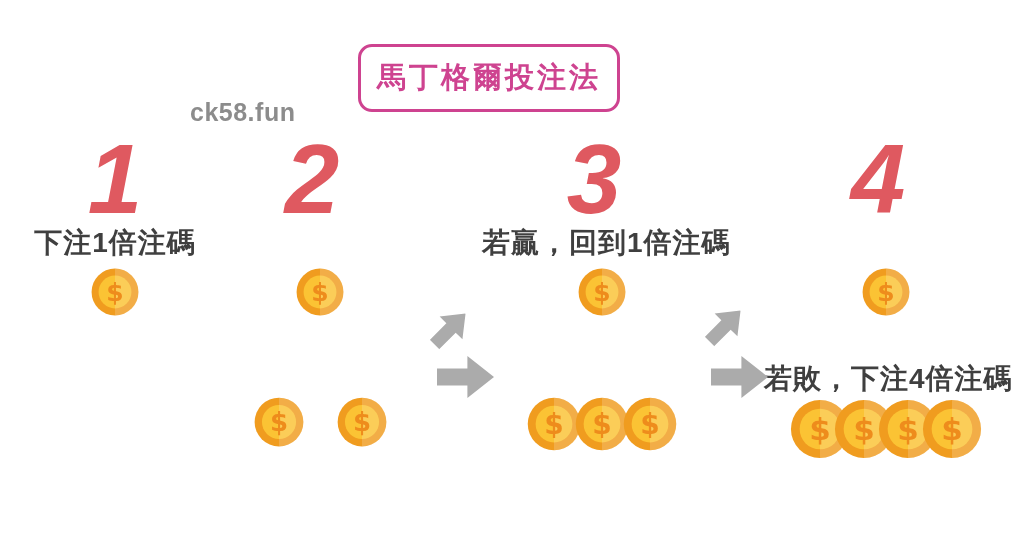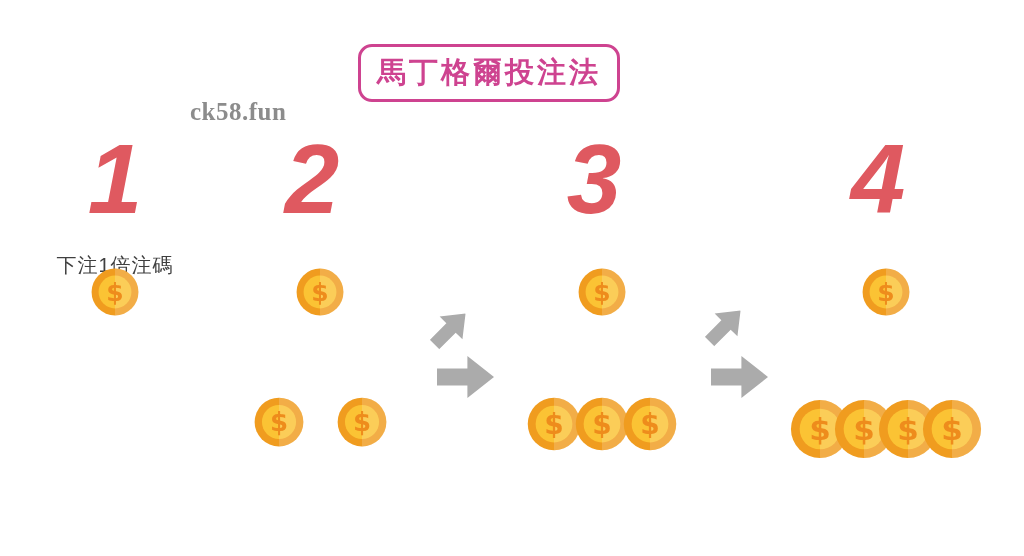--- a/index.html
+++ b/index.html
@@ -14,21 +14,21 @@
     background: var(--page-bg, #ffffff);
     font-family: "Liberation Sans", "DejaVu Sans", sans-serif;
   }
 
   
   .title-box {
     position: absolute;
     left: 358px;
     top: 44px;
     width: 262px;
-    height: 58px;
+    height: 68px;
     border: 3px solid var(--accent-pink, #ce4390);
     border-radius: 14px;
     box-sizing: border-box;
     display: flex;
     align-items: center;
     justify-content: center;
   }
   .title-text {
     color: var(--accent-pink, #ce4390);
     font-size: 29px;
@@ -39,21 +39,20 @@
 
   
   .watermark {
     position: absolute;
     left: 190px;
     top: 98px;
     color: var(--watermark-gray, #8c8c8c);
     font-size: 25px;
     font-weight: 600;
     letter-spacing: 0.5px;
-    font-family: Liberation Serif, serif;
   }
 
   
   .step-col { position: absolute; top: 0; height: 556px; }
   .col-1 { left: 15px;  width: 200px; }
   .col-2 { left: 200px; width: 240px; }
   .col-3 { left: 482px; width: 240px; }
   .col-4 { left: 764px; width: 244px; }
 
   .step-number {
@@ -67,26 +66,25 @@
     font-style: italic;
     color: var(--number-red, #df5960);
   }
   
   .col-2 .step-number, .col-3 .step-number, .col-4 .step-number { transform: translateX(-8px); }
 
   .step-label {
     position: absolute;
     left: 0; right: 0;
     text-align: center;
-    font-size: 20px;
-    font-weight: 400;
+    font-size: 28px;
+    font-weight: 700;
     letter-spacing: 1px;
     color: var(--text-dark, #3f3f3f);
     white-space: nowrap;
-    margin-top: 28px;
   }
   .win-label  { top: 224px; }
   .lose-label { top: 360px; }
 
   .coin-row {
     position: absolute;
     left: 0; right: 0;
     display: flex;
     justify-content: center;
     align-items: center;
@@ -162,20 +160,21 @@
     <circle class="coin-outer" cx="32" cy="32" r="30"></circle>
     <circle class="coin-inner" cx="32" cy="32" r="21"></circle>
     <path class="coin-shine" d="M32 2 A30 30 0 0 1 32 62 L32 2 Z"></path>
     <text class="coin-symbol" x="32" y="43" text-anchor="middle">$</text>
   </svg>
 </div>
 </div>
 
 <div class="step-col col-3">
   <div class="step-number">3</div>
+  <div class="step-label win-label">若贏，回到1倍注碼</div>
   <div class="coin-row win-coins">
   <svg class="coin" viewBox="0 0 64 64">
     <circle class="coin-outer" cx="32" cy="32" r="30"></circle>
     <circle class="coin-inner" cx="32" cy="32" r="21"></circle>
     <path class="coin-shine" d="M32 2 A30 30 0 0 1 32 62 L32 2 Z"></path>
     <text class="coin-symbol" x="32" y="43" text-anchor="middle">$</text>
   </svg>
 </div>
   <div class="coin-row lose-coins coins-3">
   <svg class="coin" viewBox="0 0 64 64">
@@ -204,20 +203,21 @@
 <div class="step-col col-4">
   <div class="step-number">4</div>
   <div class="coin-row win-coins">
   <svg class="coin" viewBox="0 0 64 64">
     <circle class="coin-outer" cx="32" cy="32" r="30"></circle>
     <circle class="coin-inner" cx="32" cy="32" r="21"></circle>
     <path class="coin-shine" d="M32 2 A30 30 0 0 1 32 62 L32 2 Z"></path>
     <text class="coin-symbol" x="32" y="43" text-anchor="middle">$</text>
   </svg>
 </div>
+  <div class="step-label lose-label">若敗，下注4倍注碼</div>
   <div class="coin-row lose-coins coins-4">
   <svg class="coin" viewBox="0 0 64 64">
     <circle class="coin-outer" cx="32" cy="32" r="30"></circle>
     <circle class="coin-inner" cx="32" cy="32" r="21"></circle>
     <path class="coin-shine" d="M32 2 A30 30 0 0 1 32 62 L32 2 Z"></path>
     <text class="coin-symbol" x="32" y="43" text-anchor="middle">$</text>
   </svg>
 
   <svg class="coin" viewBox="0 0 64 64">
     <circle class="coin-outer" cx="32" cy="32" r="30"></circle>

